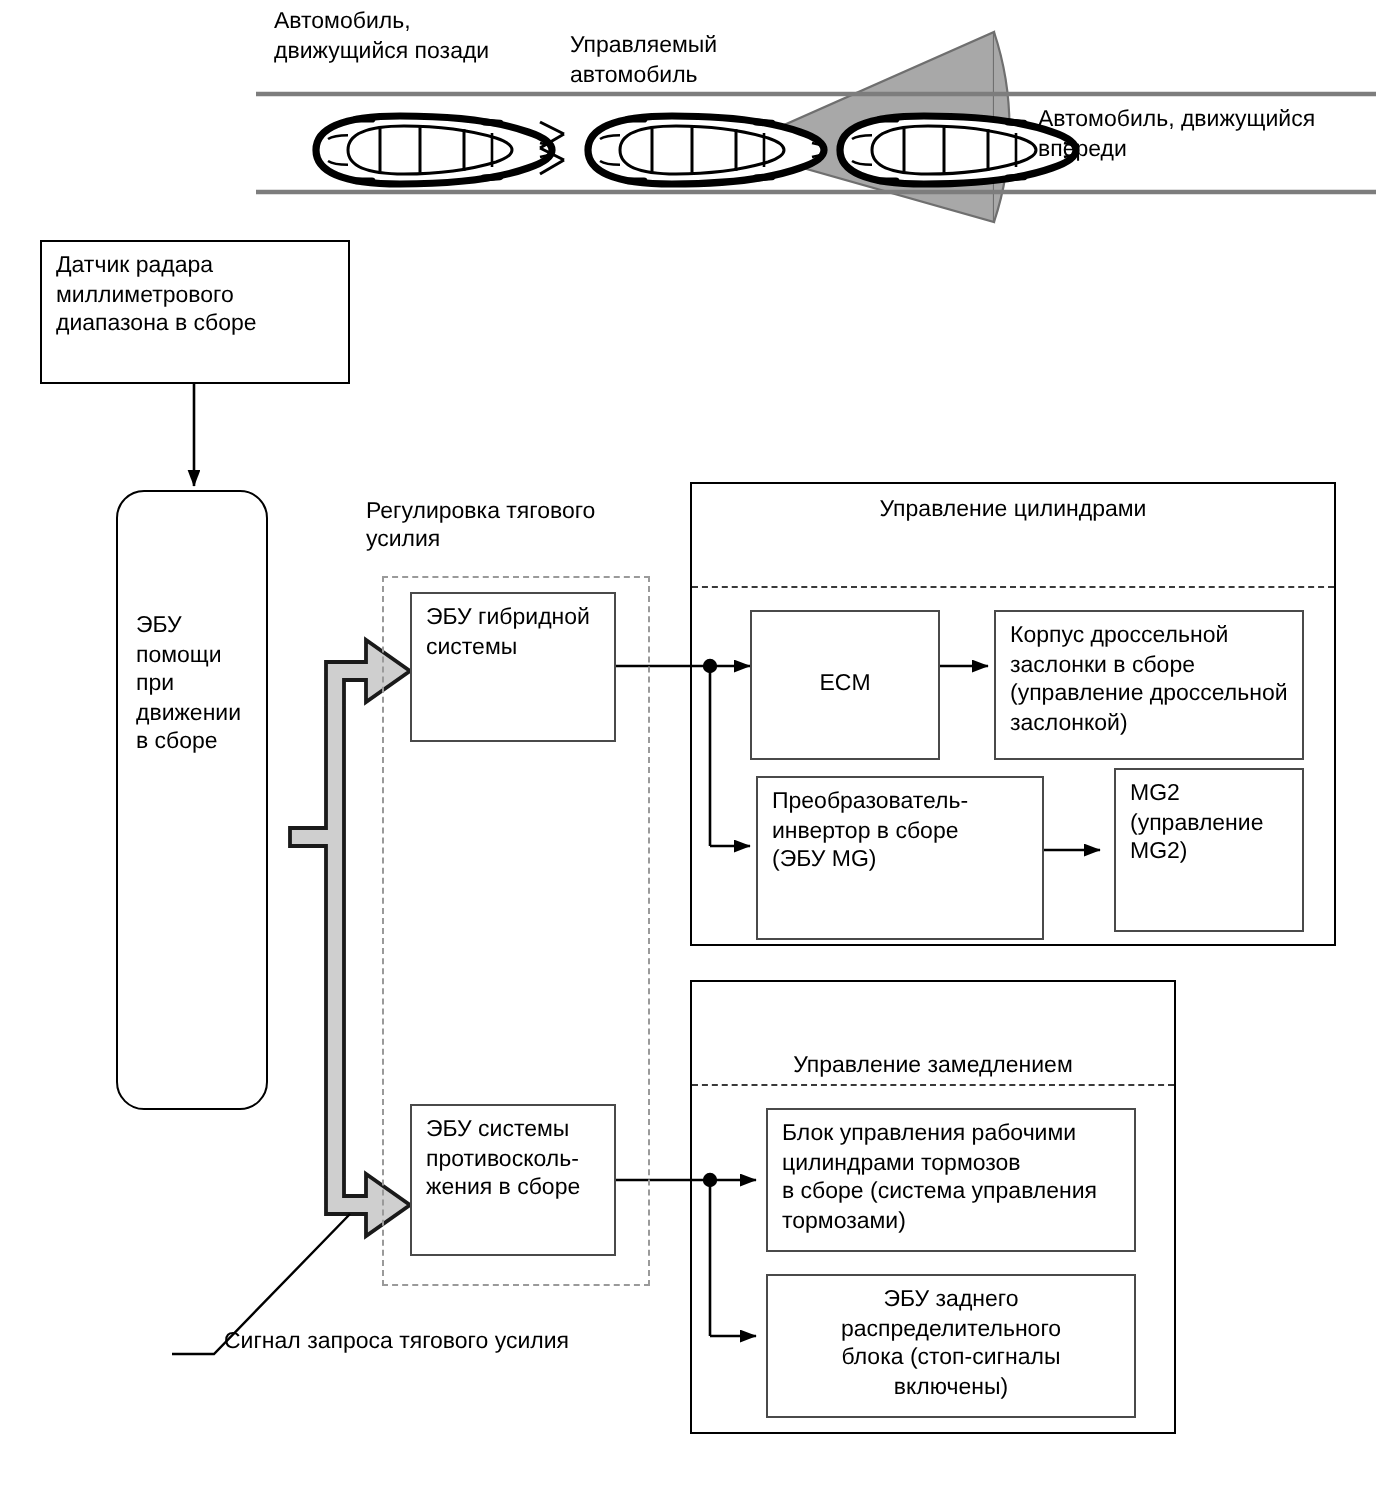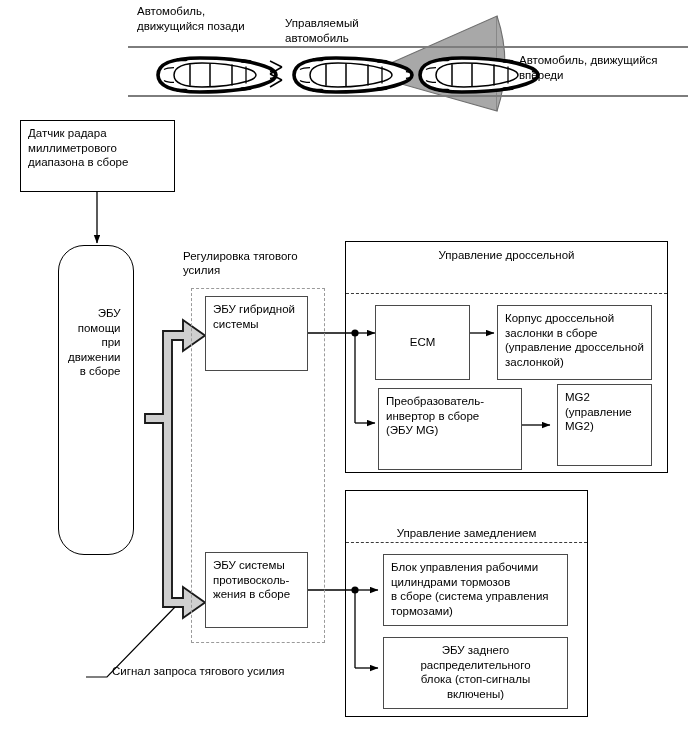--- a/index.html
+++ b/index.html
@@ -64,27 +64,26 @@
     position:absolute;
     font-size:11.5px;
     line-height:14px;
     text-align:center;
     color:#000;
   }
   .roundbox{
     position:absolute;
     box-sizing:border-box;
     border:1.5px solid #000;
-    border-radius:26px;
+    border-radius:14px;
     background:#fff;
     font-size:11.5px;
     line-height:14.5px;
     white-space:pre-line;
     color:#000;
-    text-align:right;
   }
   svg{display:block;}
   #vec{position:absolute;left:0;top:0;width:688px;height:755px;pointer-events:none;}
 </style>
 </head>
 <body>
 
 <div id="page">
 
   <svg id="vec" viewBox="0 0 688 755">
@@ -212,21 +211,21 @@
 
   <div class="boxtxt" style="left:205px;top:296px;width:103px;height:75px;">ЭБУ гибридной
 системы</div>
 
   <div class="boxtxt" style="left:205px;top:552px;width:103px;height:76px;">ЭБУ системы
 противосколь-
 жения в сборе</div>
 
   <div class="grouping" style="left:345px;top:241px;width:323px;height:232px;"></div>
   <div class="dashline" style="left:346px;top:293px;width:321px;"></div>
-  <div class="grouphdr" style="left:345px;top:248px;width:323px;">Управление дроссельной</div>
+  <div class="grouphdr" style="left:345px;top:248px;width:323px;">Управление цилиндрами</div>
 
   <div class="boxtxt center" style="left:375px;top:305px;width:95px;height:75px;">ECM</div>
 
   <div class="boxtxt" style="left:497px;top:305px;width:155px;height:75px;">Корпус дроссельной
 заслонки в сборе
 (управление дроссельной
 заслонкой)</div>
 
   <div class="boxtxt" style="left:378px;top:388px;width:144px;height:82px;">Преобразователь-
 инвертор в сборе

